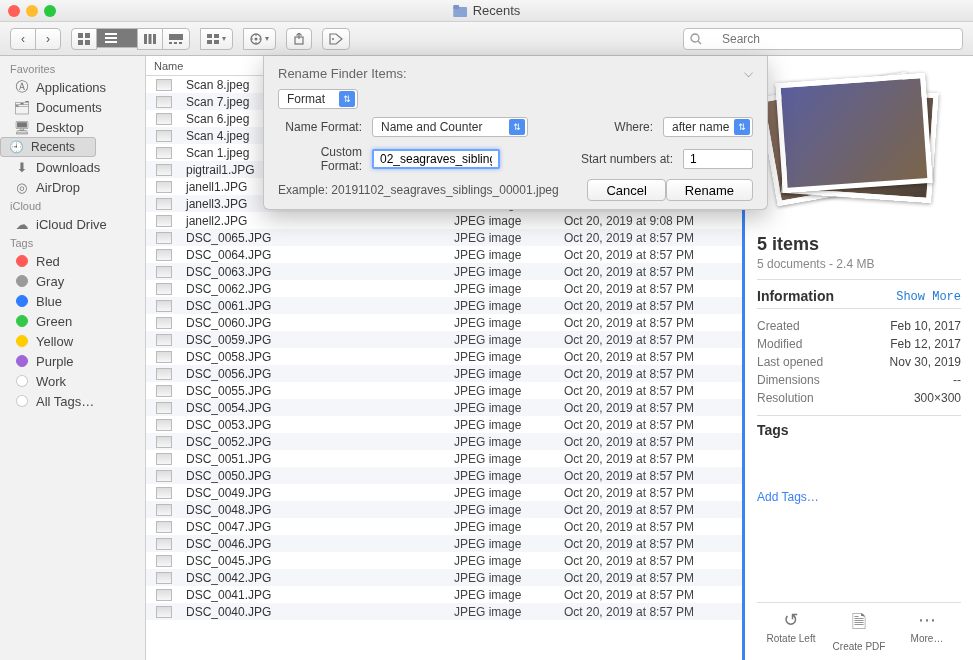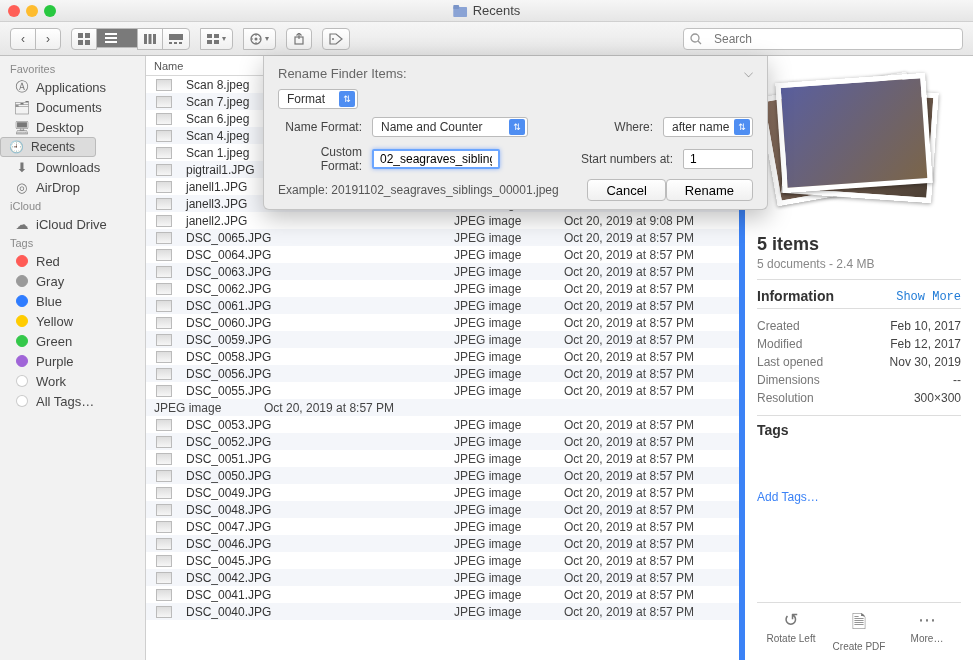--- a/index.html
+++ b/index.html
@@ -17,34 +17,34 @@
 
 .toolbar { height: 34px; background: linear-gradient(#f6f6f6,#e6e6e6); border-bottom: 1px solid #bfbfbf; display: flex; align-items: center; padding: 0 10px; gap: 10px; }
 .tb-group { display: flex; }
 .tb-btn { height: 22px; min-width: 26px; padding: 0 6px; background: linear-gradient(#fff,#f0f0f0); border: 1px solid #bcbcbc; display: inline-flex; align-items: center; justify-content: center; color: #555; font-size: 12px; }
 .tb-btn.sel { background: #7a7a7a; color: #fff; }
 .tb-group .tb-btn { border-radius: 0; margin-left: -1px; }
 .tb-group .tb-btn:first-child { border-radius: 4px 0 0 4px; margin-left: 0; }
 .tb-group .tb-btn:last-child { border-radius: 0 4px 4px 0; }
 .tb-btn.solo { border-radius: 4px; }
 .spacer { flex: 1; }
-.searchwrap { display: flex; align-items: center; height: 22px; width: 280px; background: #fff; border: 1px solid #c0c0c0; border-radius: 4px; padding: 0 6px; color: #999; gap: 12px; }
+.searchwrap { display: flex; align-items: center; height: 22px; width: 280px; background: #fff; border: 1px solid #c0c0c0; border-radius: 4px; padding: 0 6px; color: #999; gap: 20px; }
 .searchwrap input { border: none; outline: none; font-size: 12px; flex: 1; background: transparent; }
 
 
 .main { display: flex; height: calc(100% - 56px); }
 .sidebar { width: 146px; background: #f2f2f2; border-right: 1px solid #cfcfcf; padding-top: 4px; overflow: hidden; }
 .side-h { font-size: 11px; color: #8a8a8a; padding: 3px 10px 2px; }
 .side-item { display: flex; align-items: center; gap: 6px; padding: 1px 10px 1px 14px; color: #454545; font-size: 13px; height: 20px; cursor: default; }
 .side-item.sel { background: #dcdcdc; }
 .side-item .ico { width: 16px; display: inline-flex; justify-content: center; color: #777; }
 .tagdot { width: 12px; height: 12px; border-radius: 50%; border: 1px solid rgba(0,0,0,.2); }
 
 .content { flex: 1; display: flex; background: #fff; overflow: hidden; }
-.listpane { flex: 1; display: flex; flex-direction: column; border-right: 6px solid #3b82f6; overflow: hidden; }
+.listpane { flex: 1; display: flex; flex-direction: column; border-right: 3px solid #3b82f6; overflow: hidden; }
 .listhead { height: 20px; border-bottom: 1px solid #d7d7d7; display: flex; align-items: center; background: #fff; }
 .listhead .col { font-size: 11px; color: #555; padding: 0 8px; border-right: 1px solid #e5e5e5; }
 .col.name { flex: 0 0 300px; }
 .col.kind { flex: 0 0 110px; }
 .col.date { flex: 1; }
 .rows { flex: 1; overflow-y: auto; overflow-x: hidden; }
 .row { display: flex; align-items: center; height: 17px; font-size: 12px; }
 .row.alt { background: #f4f6fa; }
 .row .cell { padding: 0 8px; white-space: nowrap; overflow: hidden; text-overflow: ellipsis; }
 .cell.name { flex: 0 0 300px; display: flex; align-items: center; gap: 14px; }
@@ -230,28 +230,28 @@
           <span class="tagdot" style="background: rgb(154, 154, 154); border-color: rgb(154, 154, 154);"></span>
         </span>
         <span>Gray</span>
       </div><div class="side-item">
         <span class="ico">
           <span class="tagdot" style="background: rgb(47, 124, 255); border-color: rgb(47, 124, 255);"></span>
         </span>
         <span>Blue</span>
       </div><div class="side-item">
         <span class="ico">
+          <span class="tagdot" style="background: rgb(52, 200, 74); border-color: rgb(52, 200, 74);"></span>
+        </span>
+        <span>Green</span>
+      </div><div class="side-item">
+        <span class="ico">
           <span class="tagdot" style="background: rgb(255, 204, 0); border-color: rgb(255, 204, 0);"></span>
         </span>
         <span>Yellow</span>
-      </div><div class="side-item">
-        <span class="ico">
-          <span class="tagdot" style="background: rgb(52, 200, 74); border-color: rgb(52, 200, 74);"></span>
-        </span>
-        <span>Green</span>
       </div><div class="side-item">
         <span class="ico">
           <span class="tagdot" style="background: rgb(160, 101, 216); border-color: rgb(160, 101, 216);"></span>
         </span>
         <span>Purple</span>
       </div><div class="side-item">
         <span class="ico">
           <span class="tagdot" style="background: rgb(255, 255, 255);"></span>
         </span>
         <span>Work</span>
@@ -416,20 +416,24 @@
           </div>
           <div class="row">
             <div class="cell name">
               <span class="thumb"></span>
               <span>DSC_0055.JPG</span>
             </div>
             <div class="cell kind">JPEG image</div>
             <div class="cell date">Oct 20, 2019 at 8:57 PM</div>
           </div>
           <div class="row alt">
+            <div class="cell name">
+              <span class="thumb"></span>
+              <span>DSC_0054.JPG</span>
+            </div>
             <div class="cell kind">JPEG image</div>
             <div class="cell date">Oct 20, 2019 at 8:57 PM</div>
           </div>
           <div class="row">
             <div class="cell name">
               <span class="thumb"></span>
               <span>DSC_0053.JPG</span>
             </div>
             <div class="cell kind">JPEG image</div>
             <div class="cell date">Oct 20, 2019 at 8:57 PM</div>

